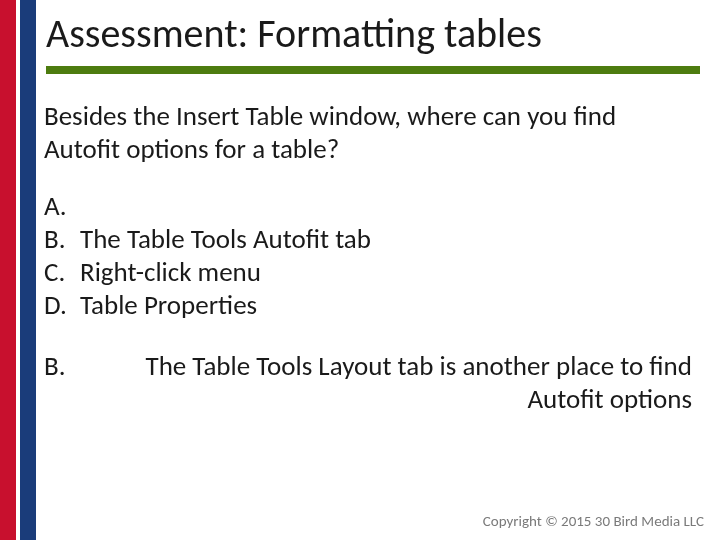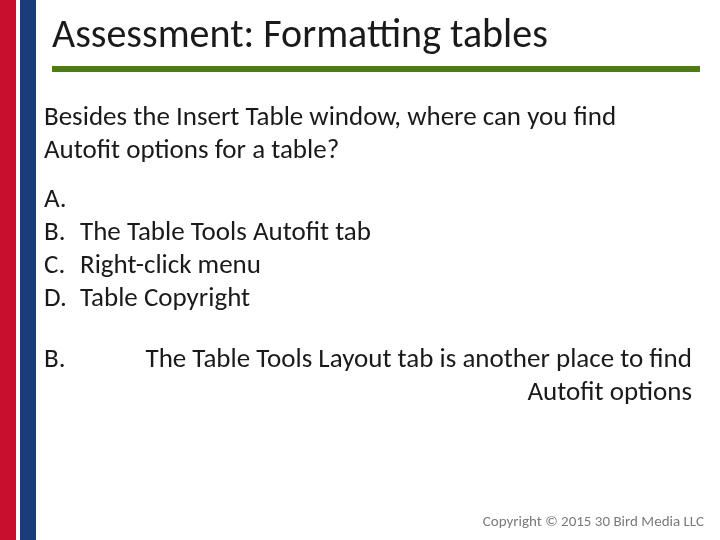--- a/index.html
+++ b/index.html
@@ -15,39 +15,39 @@
     position: absolute;
     left: 0; top: 0;
     width: 36px; height: 100%;
     display: flex;
   }
   .stripe-red { width: 16px; height: 100%; background: #c8102e; }
   .stripe-blue { width: 16px; height: 100%; background: #1a3c7a; }
   .stripe-gap { width: 4px; background: #fff; }
   .title-area {
     position: absolute;
-    left: 52px; top: 12px;
+    left: 46px; top: 12px;
     right: 20px;
-    border-bottom: 6px solid #4d7c0f;
+    border-bottom: 8px solid #4d7c0f;
     padding-bottom: 10px;
   }
   .title {
     font-size: 40px;
     font-weight: 400;
     color: #1a1a1a;
     line-height: 1.1;
   }
   .body {
     position: absolute;
     left: 44px; top: 100px; right: 28px;
     font-size: 27px;
     line-height: 1.22;
     color: #1a1a1a;
   }
-  .question { margin-bottom: 16px; }
+  .question { margin-bottom: 24px; }
   .choices { margin-bottom: 28px; }
   .choice-line { display: flex; }
   .choice-letter { width: 36px; flex: 0 0 36px; }
   .answer { padding-left: 0; }
   .answer-line { display: flex; }
   .answer-letter { width: 36px; flex: 0 0 36px; }
   .answer-text { flex: 1; text-align: right; }
   .footer {
     position: absolute;
     right: 16px; bottom: 10px;
@@ -79,21 +79,21 @@
       <div class="choice-line">
         <span class="choice-letter">B.</span>
         <span>The Table Tools Autofit tab</span>
       </div>
       <div class="choice-line">
         <span class="choice-letter">C.</span>
         <span>Right-click menu</span>
       </div>
       <div class="choice-line">
         <span class="choice-letter">D.</span>
-        <span>Table Copyright</span>
+        <span>Table Properties</span>
       </div>
     </div>
 
     <div class="answer">
       <div class="answer-line">
         <span class="answer-letter">B.</span>
         <span class="answer-text">The Table Tools Layout tab is another place to find Autofit options</span>
       </div>
     </div>
   </div>

